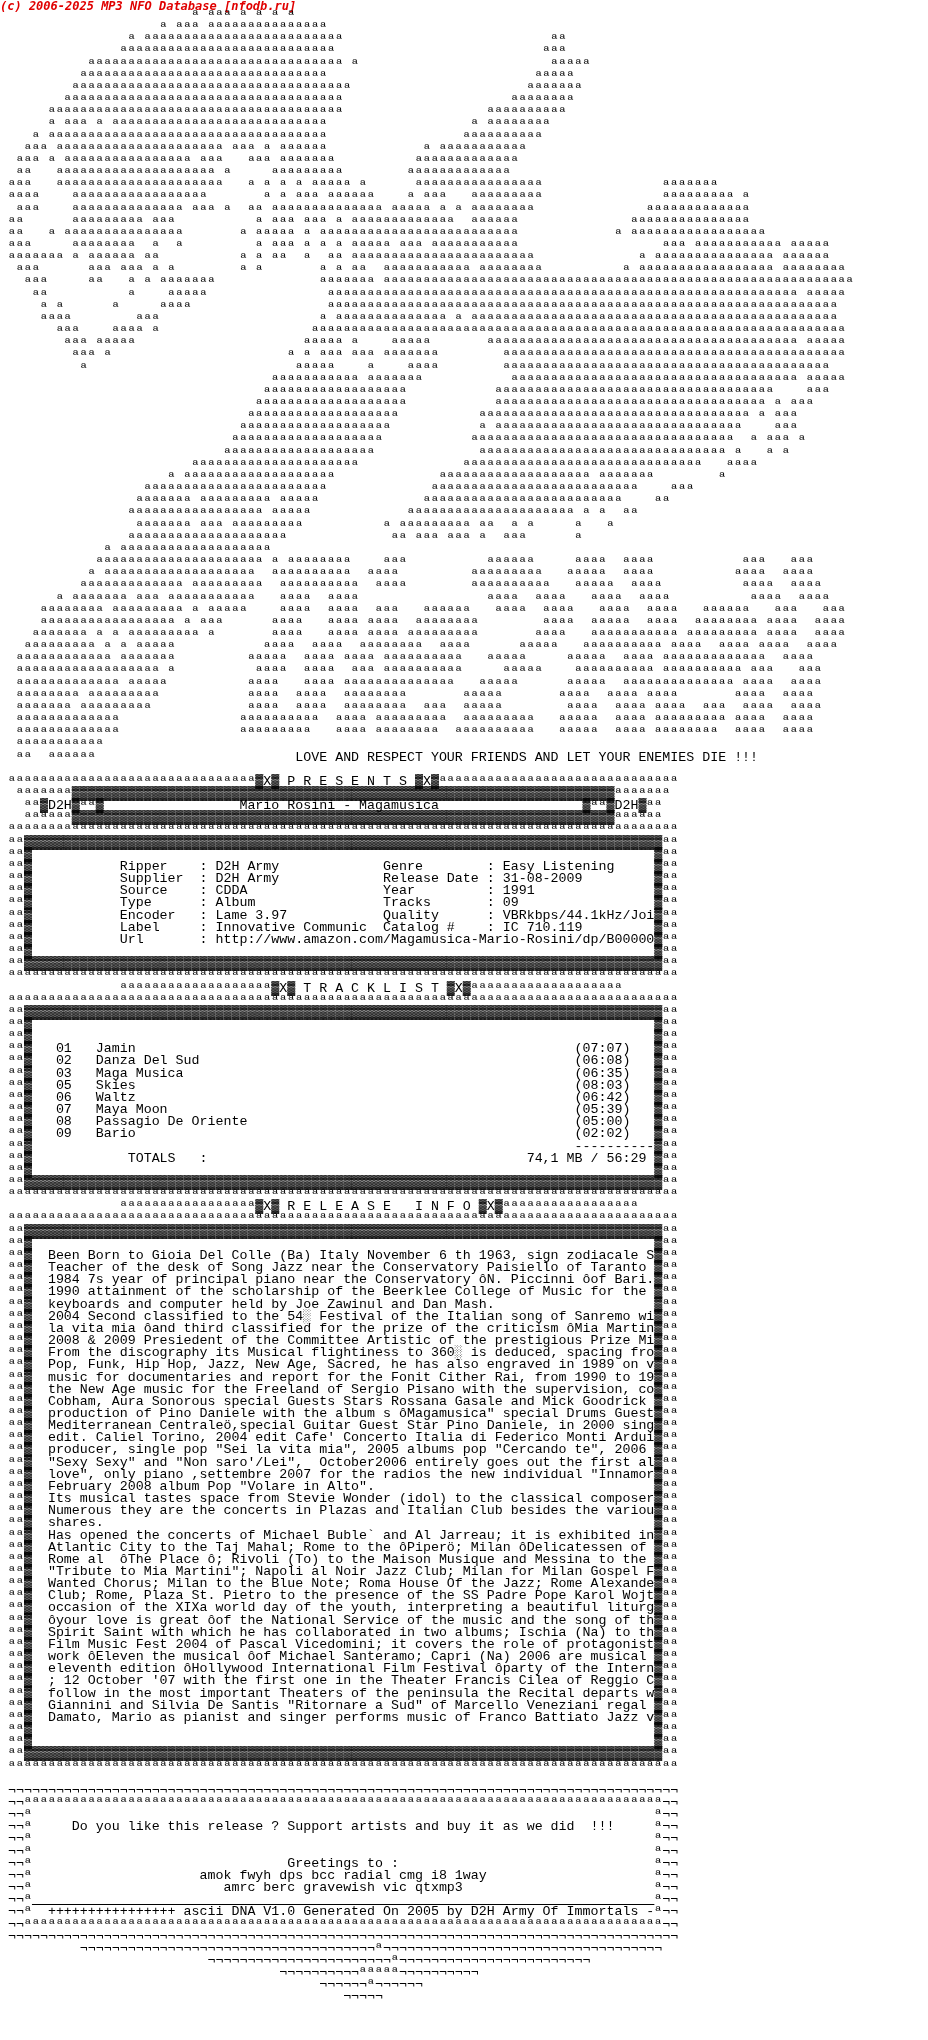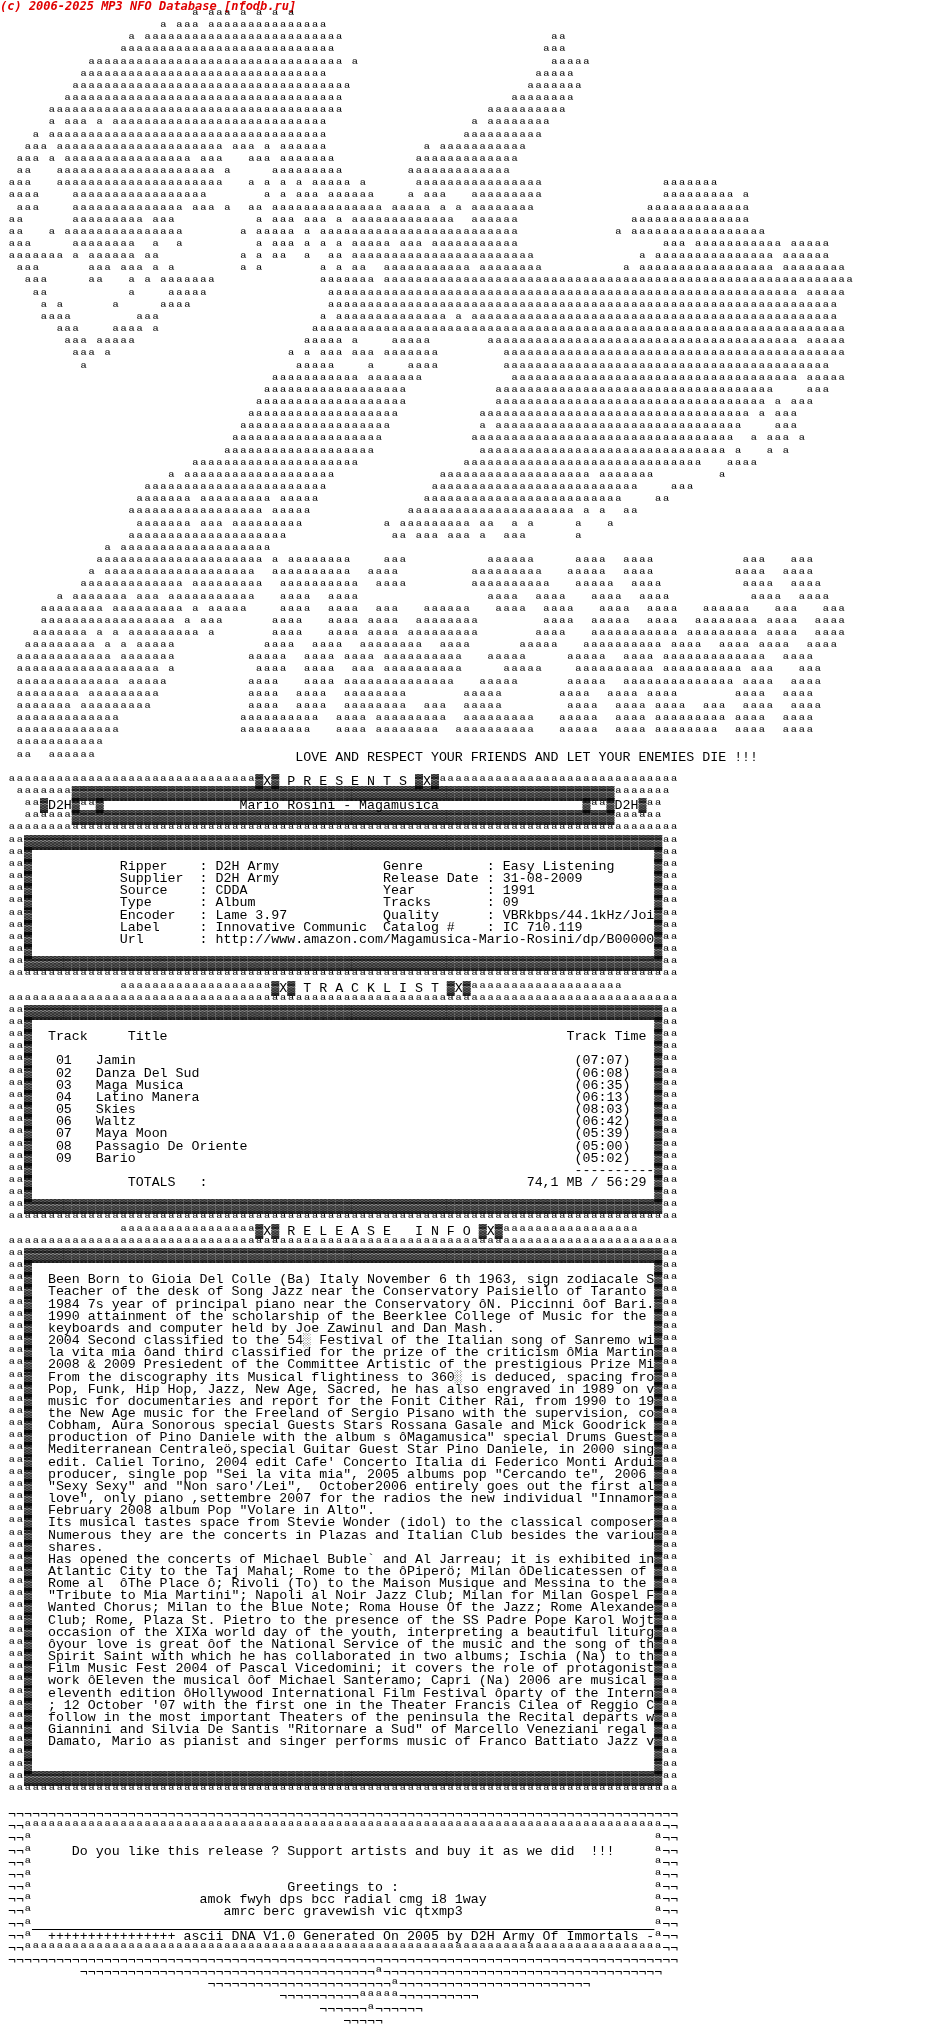--- a/index.html
+++ b/index.html
@@ -92,31 +92,29 @@
 </span><span>ªª▓           Encoder   : Lame 3.97            Quality      : VBRkbps/44.1kHz/Joi▓ªª
 </span><span>ªª▓           Label     : Innovative Communic  Catalog #    : IC 710.119         ▓ªª
 </span><span>ªª▓           Url       : http://www.amazon.com/Magamusica-Mario-Rosini/dp/B00000▓ªª
 </span><span>ªª▓                                                                              ▓ªª
 </span><span>ªª▓▓▓▓▓▓▓▓▓▓▓▓▓▓▓▓▓▓▓▓▓▓▓▓▓▓▓▓▓▓▓▓▓▓▓▓▓▓▓▓▓▓▓▓▓▓▓▓▓▓▓▓▓▓▓▓▓▓▓▓▓▓▓▓▓▓▓▓▓▓▓▓▓▓▓▓▓▓▓▓ªª
 </span><span>ªªªªªªªªªªªªªªªªªªªªªªªªªªªªªªªªªªªªªªªªªªªªªªªªªªªªªªªªªªªªªªªªªªªªªªªªªªªªªªªªªªªª
 </span><span>              ªªªªªªªªªªªªªªªªªªª▓X▓ T R A C K L I S T ▓X▓ªªªªªªªªªªªªªªªªªªª
 </span><span>ªªªªªªªªªªªªªªªªªªªªªªªªªªªªªªªªªªªªªªªªªªªªªªªªªªªªªªªªªªªªªªªªªªªªªªªªªªªªªªªªªªªª
 </span><span>ªª▓▓▓▓▓▓▓▓▓▓▓▓▓▓▓▓▓▓▓▓▓▓▓▓▓▓▓▓▓▓▓▓▓▓▓▓▓▓▓▓▓▓▓▓▓▓▓▓▓▓▓▓▓▓▓▓▓▓▓▓▓▓▓▓▓▓▓▓▓▓▓▓▓▓▓▓▓▓▓▓ªª
 </span><span>ªª▓                                                                              ▓ªª
-</span><span>ªª▓  Track     Title                                                  Track Time ▓ªª
 </span><span>ªª▓                                                                              ▓ªª
 </span><span>ªª▓   01   Jamin                                                       (07:07)   ▓ªª
 </span><span>ªª▓   02   Danza Del Sud                                               (06:08)   ▓ªª
 </span><span>ªª▓   03   Maga Musica                                                 (06:35)   ▓ªª
-</span><span>ªª▓   04   Latino Manera                                               (06:13)   ▓ªª
 </span><span>ªª▓   05   Skies                                                       (08:03)   ▓ªª
 </span><span>ªª▓   06   Waltz                                                       (06:42)   ▓ªª
 </span><span>ªª▓   07   Maya Moon                                                   (05:39)   ▓ªª
 </span><span>ªª▓   08   Passagio De Oriente                                         (05:00)   ▓ªª
-</span><span>ªª▓   09   Bario                                                       (05:02)   ▓ªª
+</span><span>ªª▓   09   Bario                                                       (02:02)   ▓ªª
 </span><span>ªª▓                                                                    ----------▓ªª
 </span><span>ªª▓            TOTALS   :                                        74,1 MB / 56:29 ▓ªª
 </span><span>ªª▓                                                                              ▓ªª
 </span><span>ªª▓▓▓▓▓▓▓▓▓▓▓▓▓▓▓▓▓▓▓▓▓▓▓▓▓▓▓▓▓▓▓▓▓▓▓▓▓▓▓▓▓▓▓▓▓▓▓▓▓▓▓▓▓▓▓▓▓▓▓▓▓▓▓▓▓▓▓▓▓▓▓▓▓▓▓▓▓▓▓▓ªª
 </span><span>ªªªªªªªªªªªªªªªªªªªªªªªªªªªªªªªªªªªªªªªªªªªªªªªªªªªªªªªªªªªªªªªªªªªªªªªªªªªªªªªªªªªª
 </span><span>              ªªªªªªªªªªªªªªªªª▓X▓ R E L E A S E   I N F O ▓X▓ªªªªªªªªªªªªªªªªª
 </span><span>ªªªªªªªªªªªªªªªªªªªªªªªªªªªªªªªªªªªªªªªªªªªªªªªªªªªªªªªªªªªªªªªªªªªªªªªªªªªªªªªªªªªª
 </span><span>ªª▓▓▓▓▓▓▓▓▓▓▓▓▓▓▓▓▓▓▓▓▓▓▓▓▓▓▓▓▓▓▓▓▓▓▓▓▓▓▓▓▓▓▓▓▓▓▓▓▓▓▓▓▓▓▓▓▓▓▓▓▓▓▓▓▓▓▓▓▓▓▓▓▓▓▓▓▓▓▓▓ªª
 </span><span>ªª▓                                                                              ▓ªª
 </span><span>ªª▓  Been Born to Gioia Del Colle (Ba) Italy November 6 th 1963, sign zodiacale S▓ªª

